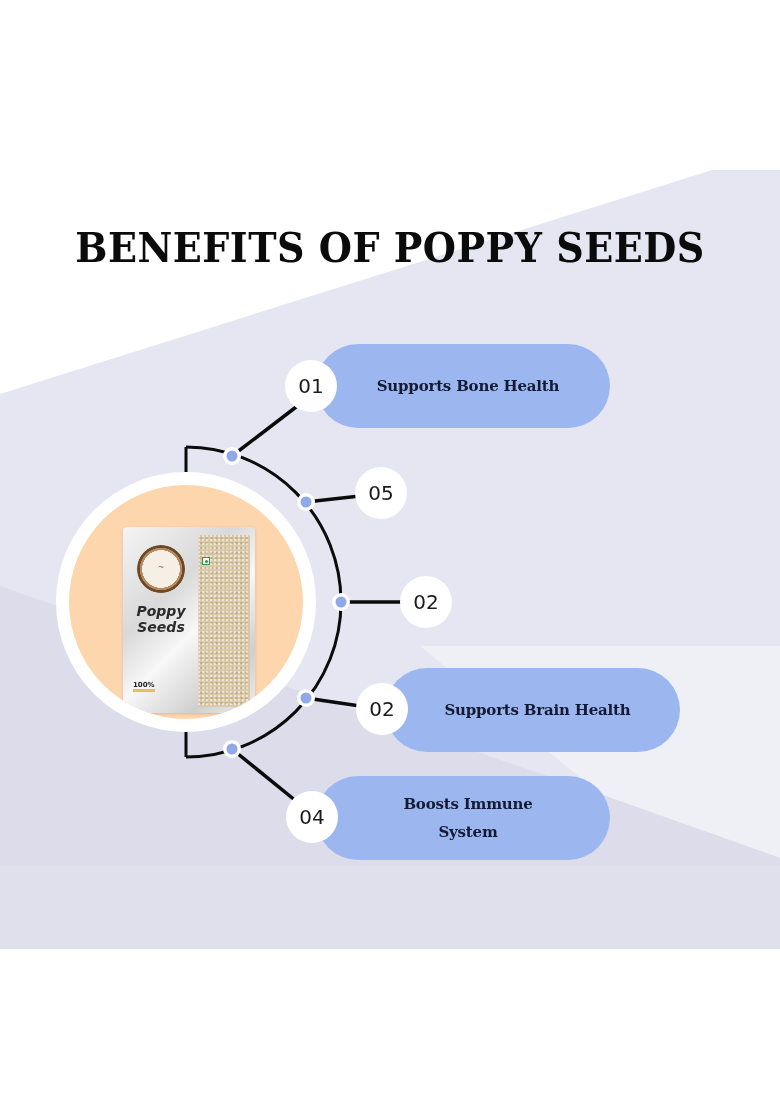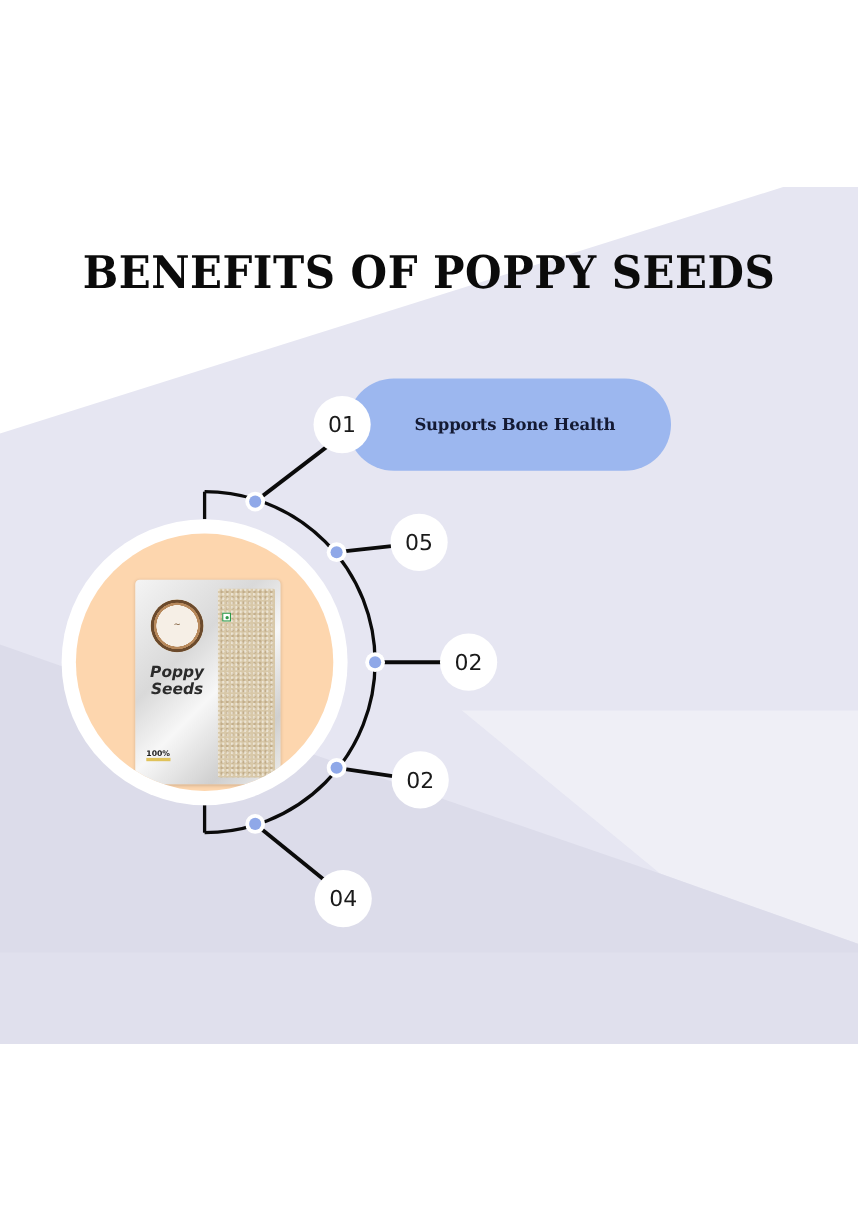--- a/index.html
+++ b/index.html
@@ -130,17 +130,23 @@
 
   <div class="pill" style="left:316px; top:338px; width:294px;">
     <span class="pill-label" style="max-width:190px;">Supports Bone Health</span>
   </div>
   <div class="num" style="left:285px; top:354px;">01</div>
 
   <div class="num" style="left:355px; top:461px;">05</div>
 
   <div class="num" style="left:400px; top:570px;">02</div>
 
+  <div class="pill" style="left:385px; top:662px; width:295px;">
+    <span class="pill-label" style="max-width:190px;">Supports Brain Health</span>
+  </div>
   <div class="num" style="left:356px; top:677px;">02</div>
 
+  <div class="pill" style="left:316px; top:770px; width:294px;">
+    <span class="pill-label" style="max-width:190px;">Boosts Immune System</span>
+  </div>
   <div class="num" style="left:286px; top:785px;">04</div>
 
 </div>
 
 </body></html>

